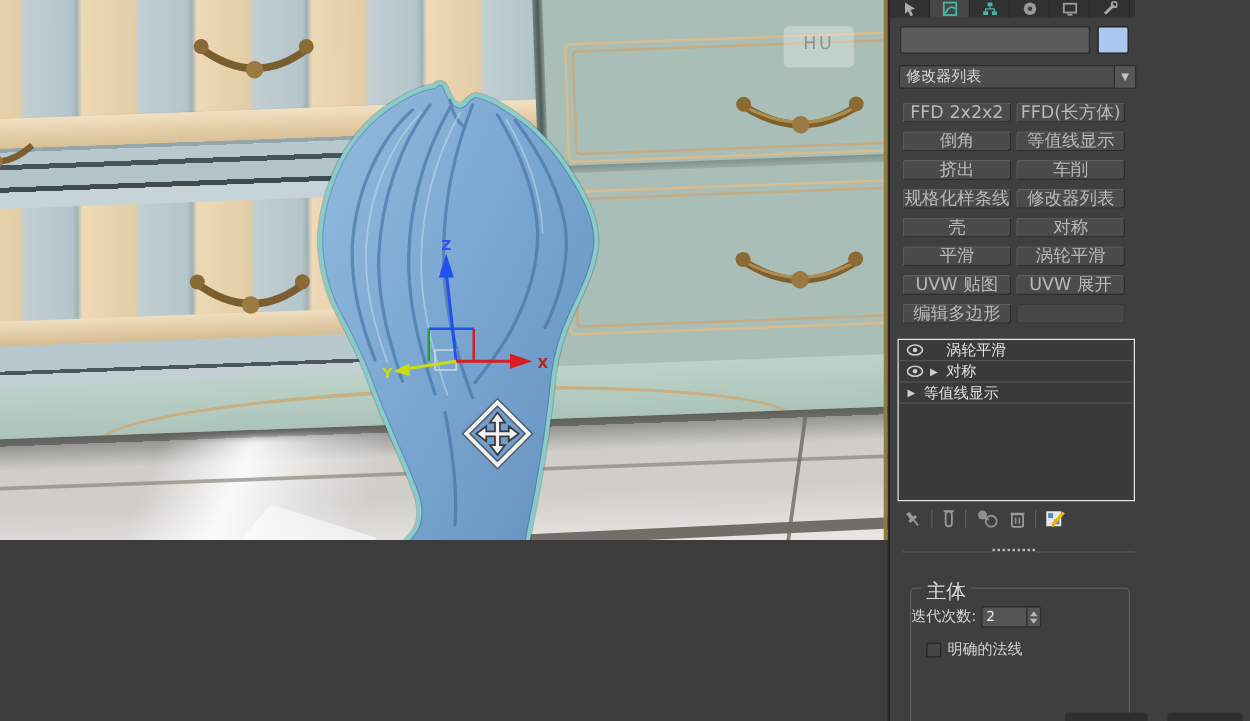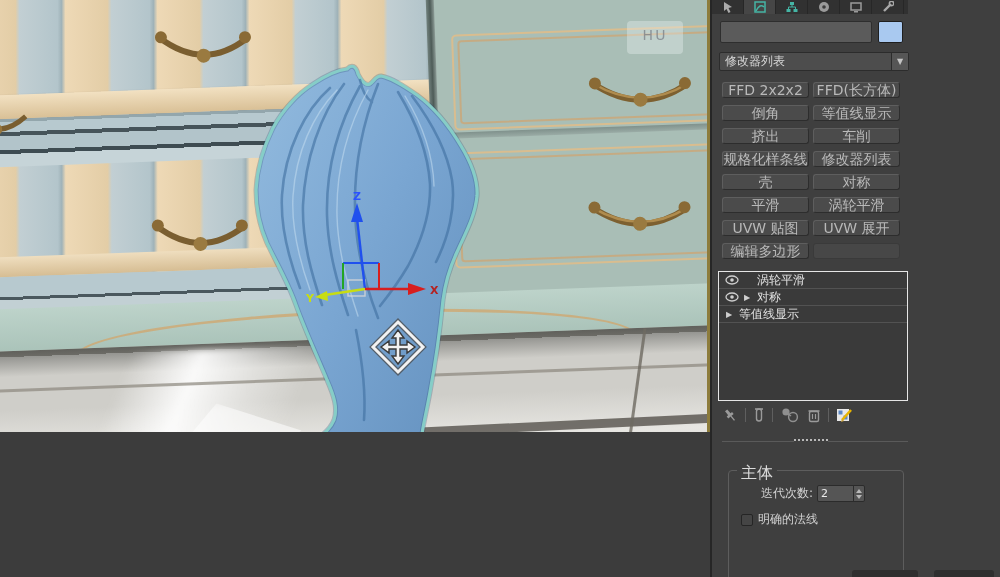--- a/index.html
+++ b/index.html
@@ -106,21 +106,21 @@
   .tool-div { width:1px; height:14px; background:#5f5f5f; }
   .splitter { position:absolute; left:10px; top:438px; width:186px; height:6px; }
   .splitter .line { position:absolute; top:3px; left:0; width:100%; height:1px; background:#5a5a5a; }
   .splitter .grip { position:absolute; top:1px; left:72px; width:34px; height:4px;
     border-top:2px dotted #b9b9b9; background:#3f3f3f; }
   .rollout { position:absolute; left:16px; top:470px; width:176px; height:120px;
     border:1px solid #5d5d5d; border-radius:4px; }
   .rollout .legend { position:absolute; left:8px; top:-8px; background:#3f3f3f;
     padding:0 4px; font-size:16px; color:#dadada; }
   .prow { display:flex; align-items:center; font-size:12px; color:#d4d4d4; }
-  .prow.r1 { margin:14px 6px 0 0; justify-content:center; }
+  .prow.r1 { margin:14px 6px 0 0; justify-content:flex-start; }
   .prow.r2 { margin:8px 6px 0 4px; }
   .prow.r3 { margin:12px 0 0 12px; }
   .prow.r4 { margin:9px 0 0 12px; }
   .spin { display:flex; width:48px; height:17px; margin-left:4px;
     background:#555; border:1px solid #2b2b2b; border-radius:2px; }
   .spin .val { flex:1; font-size:11px; color:#ececec; padding:1px 3px; }
   .spin .arrows { width:11px; border-left:1px solid #2b2b2b; display:flex; flex-direction:column;
     align-items:center; justify-content:center; gap:2px; }
   .tri-up { width:0; height:0; border-left:3px solid transparent; border-right:3px solid transparent;
     border-bottom:4px solid #b9b9b9; }

